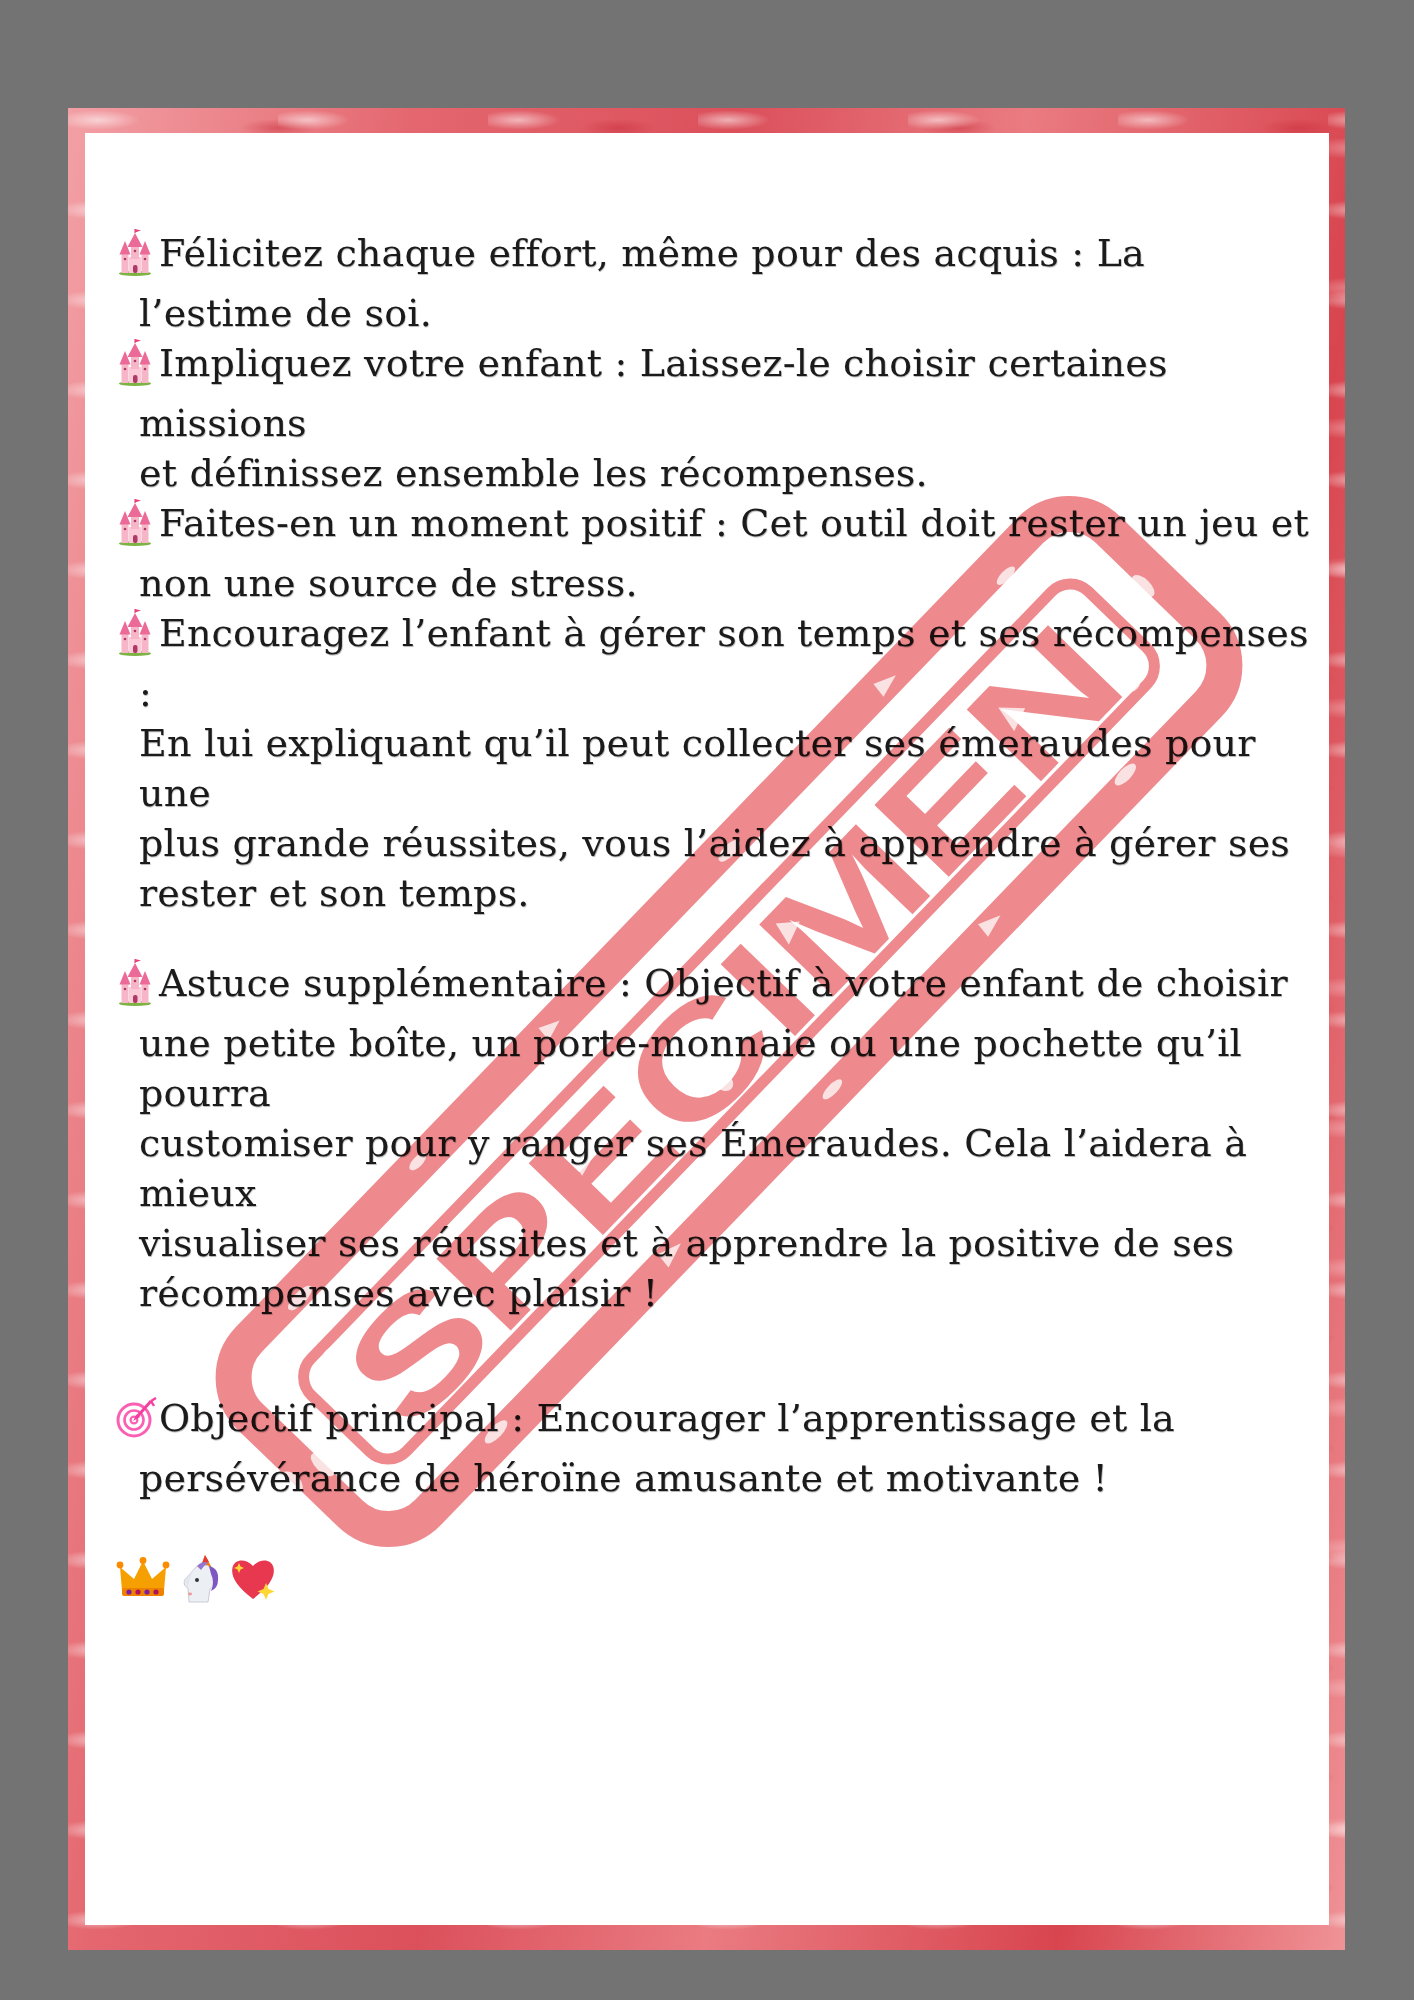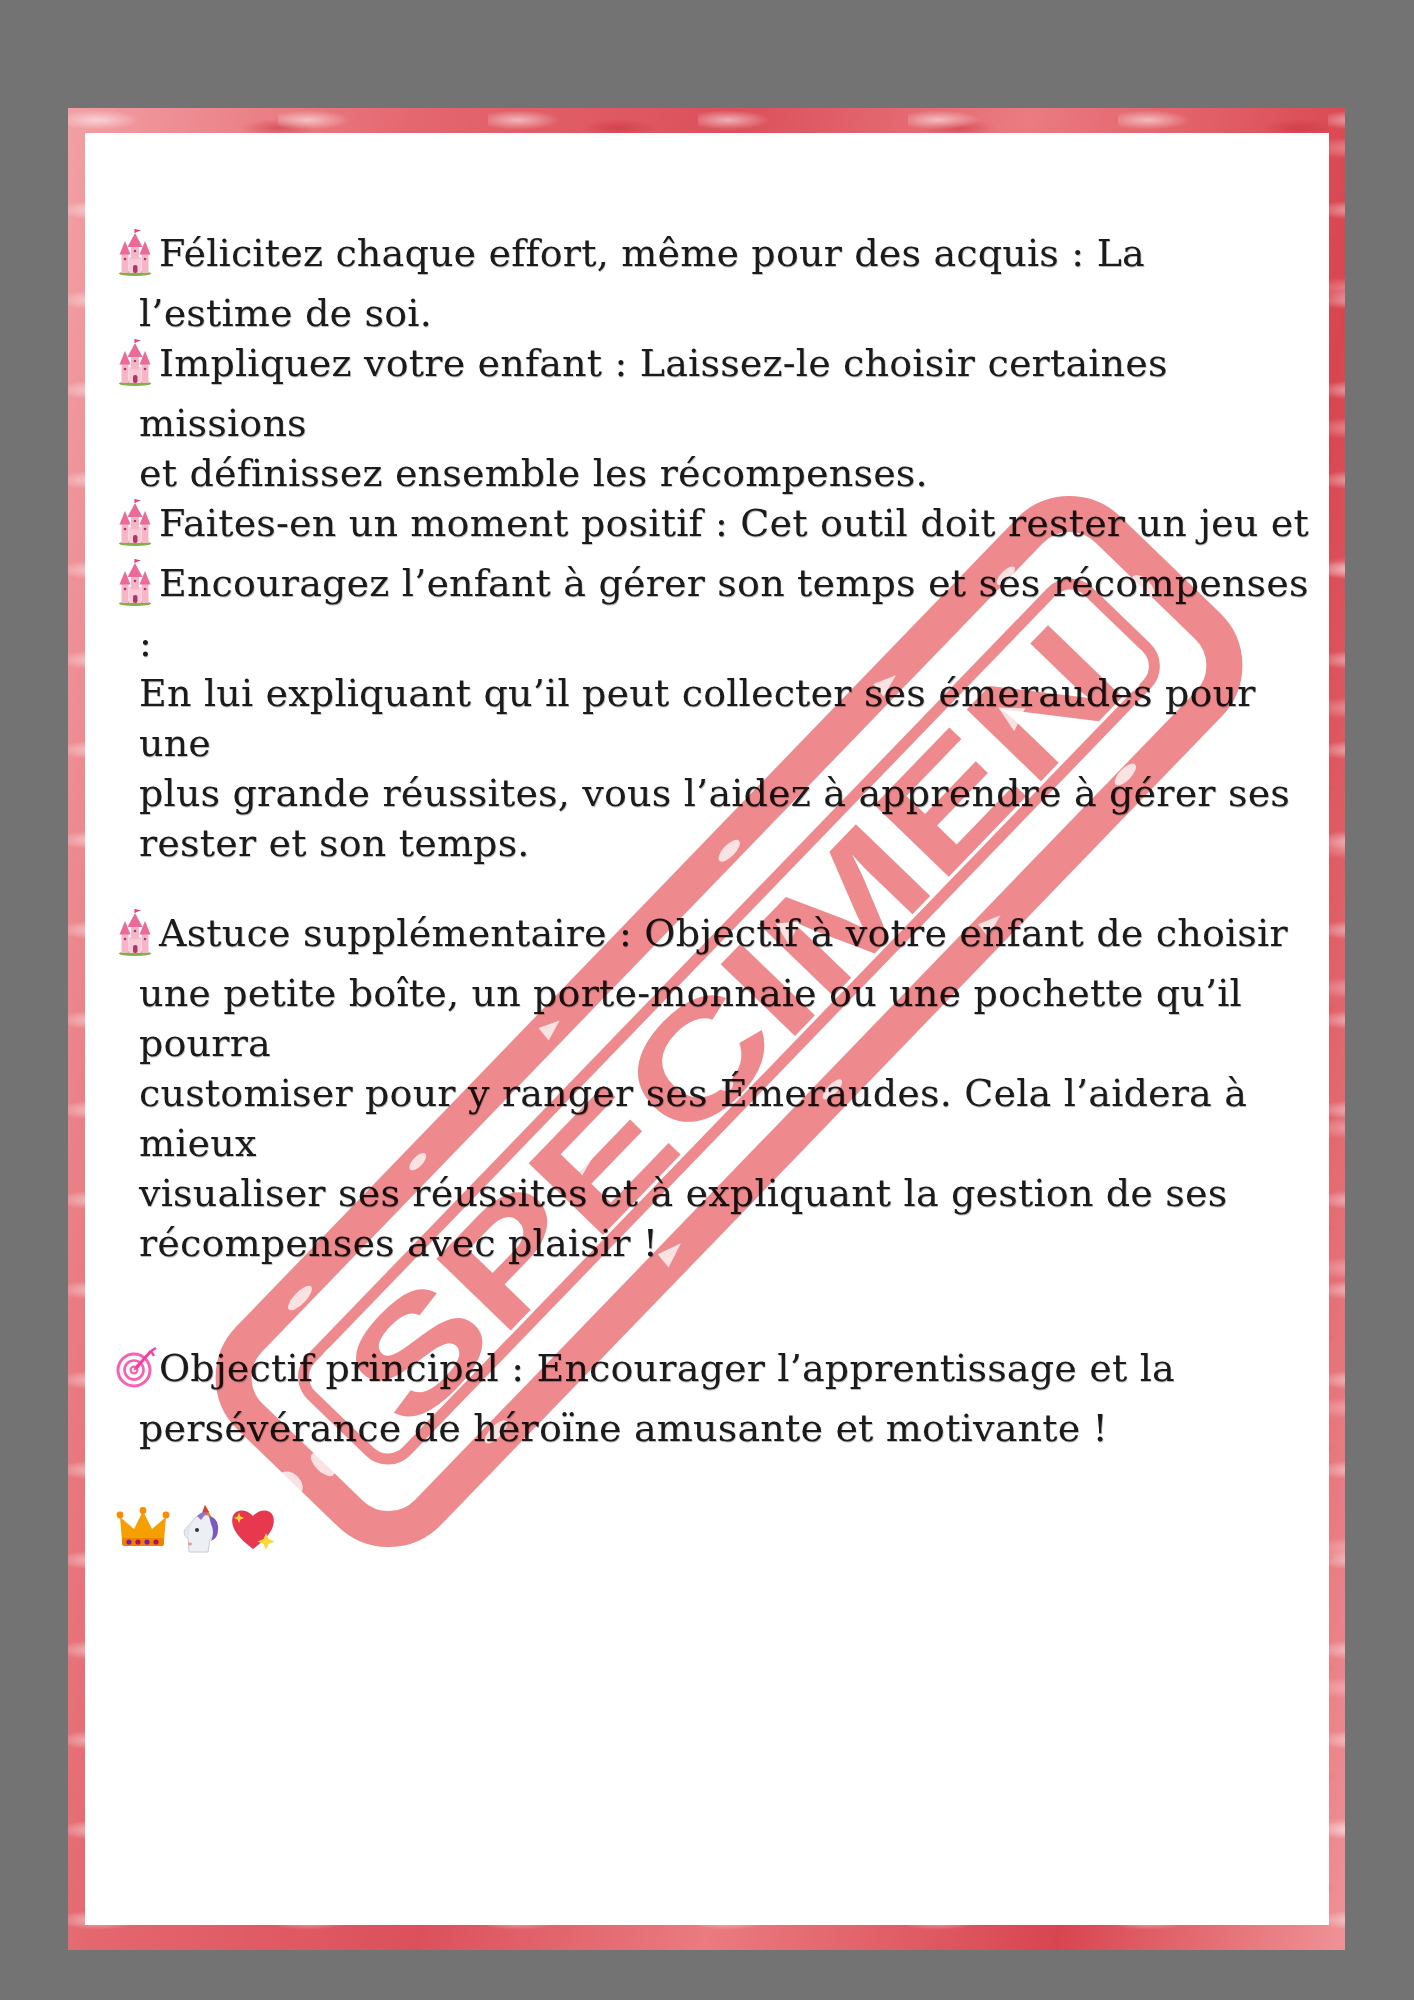--- a/index.html
+++ b/index.html
@@ -124,40 +124,41 @@
       <span class="bullet-icon"><svg width="40" height="44" viewBox="0 0 40 44" overflow="visible">
             <use href="#ico-castle"></use>
           </svg></span><span class="line first">Impliquez votre enfant : Laissez-le choisir certaines missions</span>
       <span class="line">et définissez ensemble les récompenses.</span>
     </p>
 
     <p class="bullet">
       <span class="bullet-icon"><svg width="40" height="44" viewBox="0 0 40 44" overflow="visible">
             <use href="#ico-castle"></use>
           </svg></span><span class="line first">Faites-en un moment positif : Cet outil doit rester un jeu et</span>
+      <span class="line">non une source de stress.</span>
     </p>
 
     <p class="bullet">
       <span class="bullet-icon"><svg width="40" height="44" viewBox="0 0 40 44" overflow="visible">
             <use href="#ico-castle"></use>
           </svg></span><span class="line first">Encouragez l’enfant à gérer son temps et ses récompenses :</span>
       <span class="line">En lui expliquant qu’il peut collecter ses émeraudes pour une</span>
       <span class="line">plus grande réussites, vous l’aidez à apprendre à gérer ses</span>
       <span class="line">rester et son temps.</span>
     </p>
 
     <div class="gap1"></div>
 
     <p class="bullet">
       <span class="bullet-icon"><svg width="40" height="44" viewBox="0 0 40 44" overflow="visible">
             <use href="#ico-castle"></use>
           </svg></span><span class="line first">Astuce supplémentaire : Objectif à votre enfant de choisir</span>
       <span class="line">une petite boîte, un porte-monnaie ou une pochette qu’il pourra</span>
       <span class="line">customiser pour y ranger ses Émeraudes. Cela l’aidera à mieux</span>
-      <span class="line">visualiser ses réussites et à expliquant la gestion de ses</span>
+      <span class="line">visualiser ses réussites et à apprendre la positive de ses</span>
       <span class="line">récompenses avec plaisir !</span>
     </p>
 
     <div class="gap2"></div>
 
     <p class="bullet">
       <span class="bullet-icon"><svg width="44" height="46" viewBox="0 0 44 46" overflow="visible">
             <use href="#ico-target"></use>
           </svg></span><span class="line first">Objectif principal : Encourager l’apprentissage et la</span>
       <span class="line">persévérance de héroïne amusante et motivante !</span>

